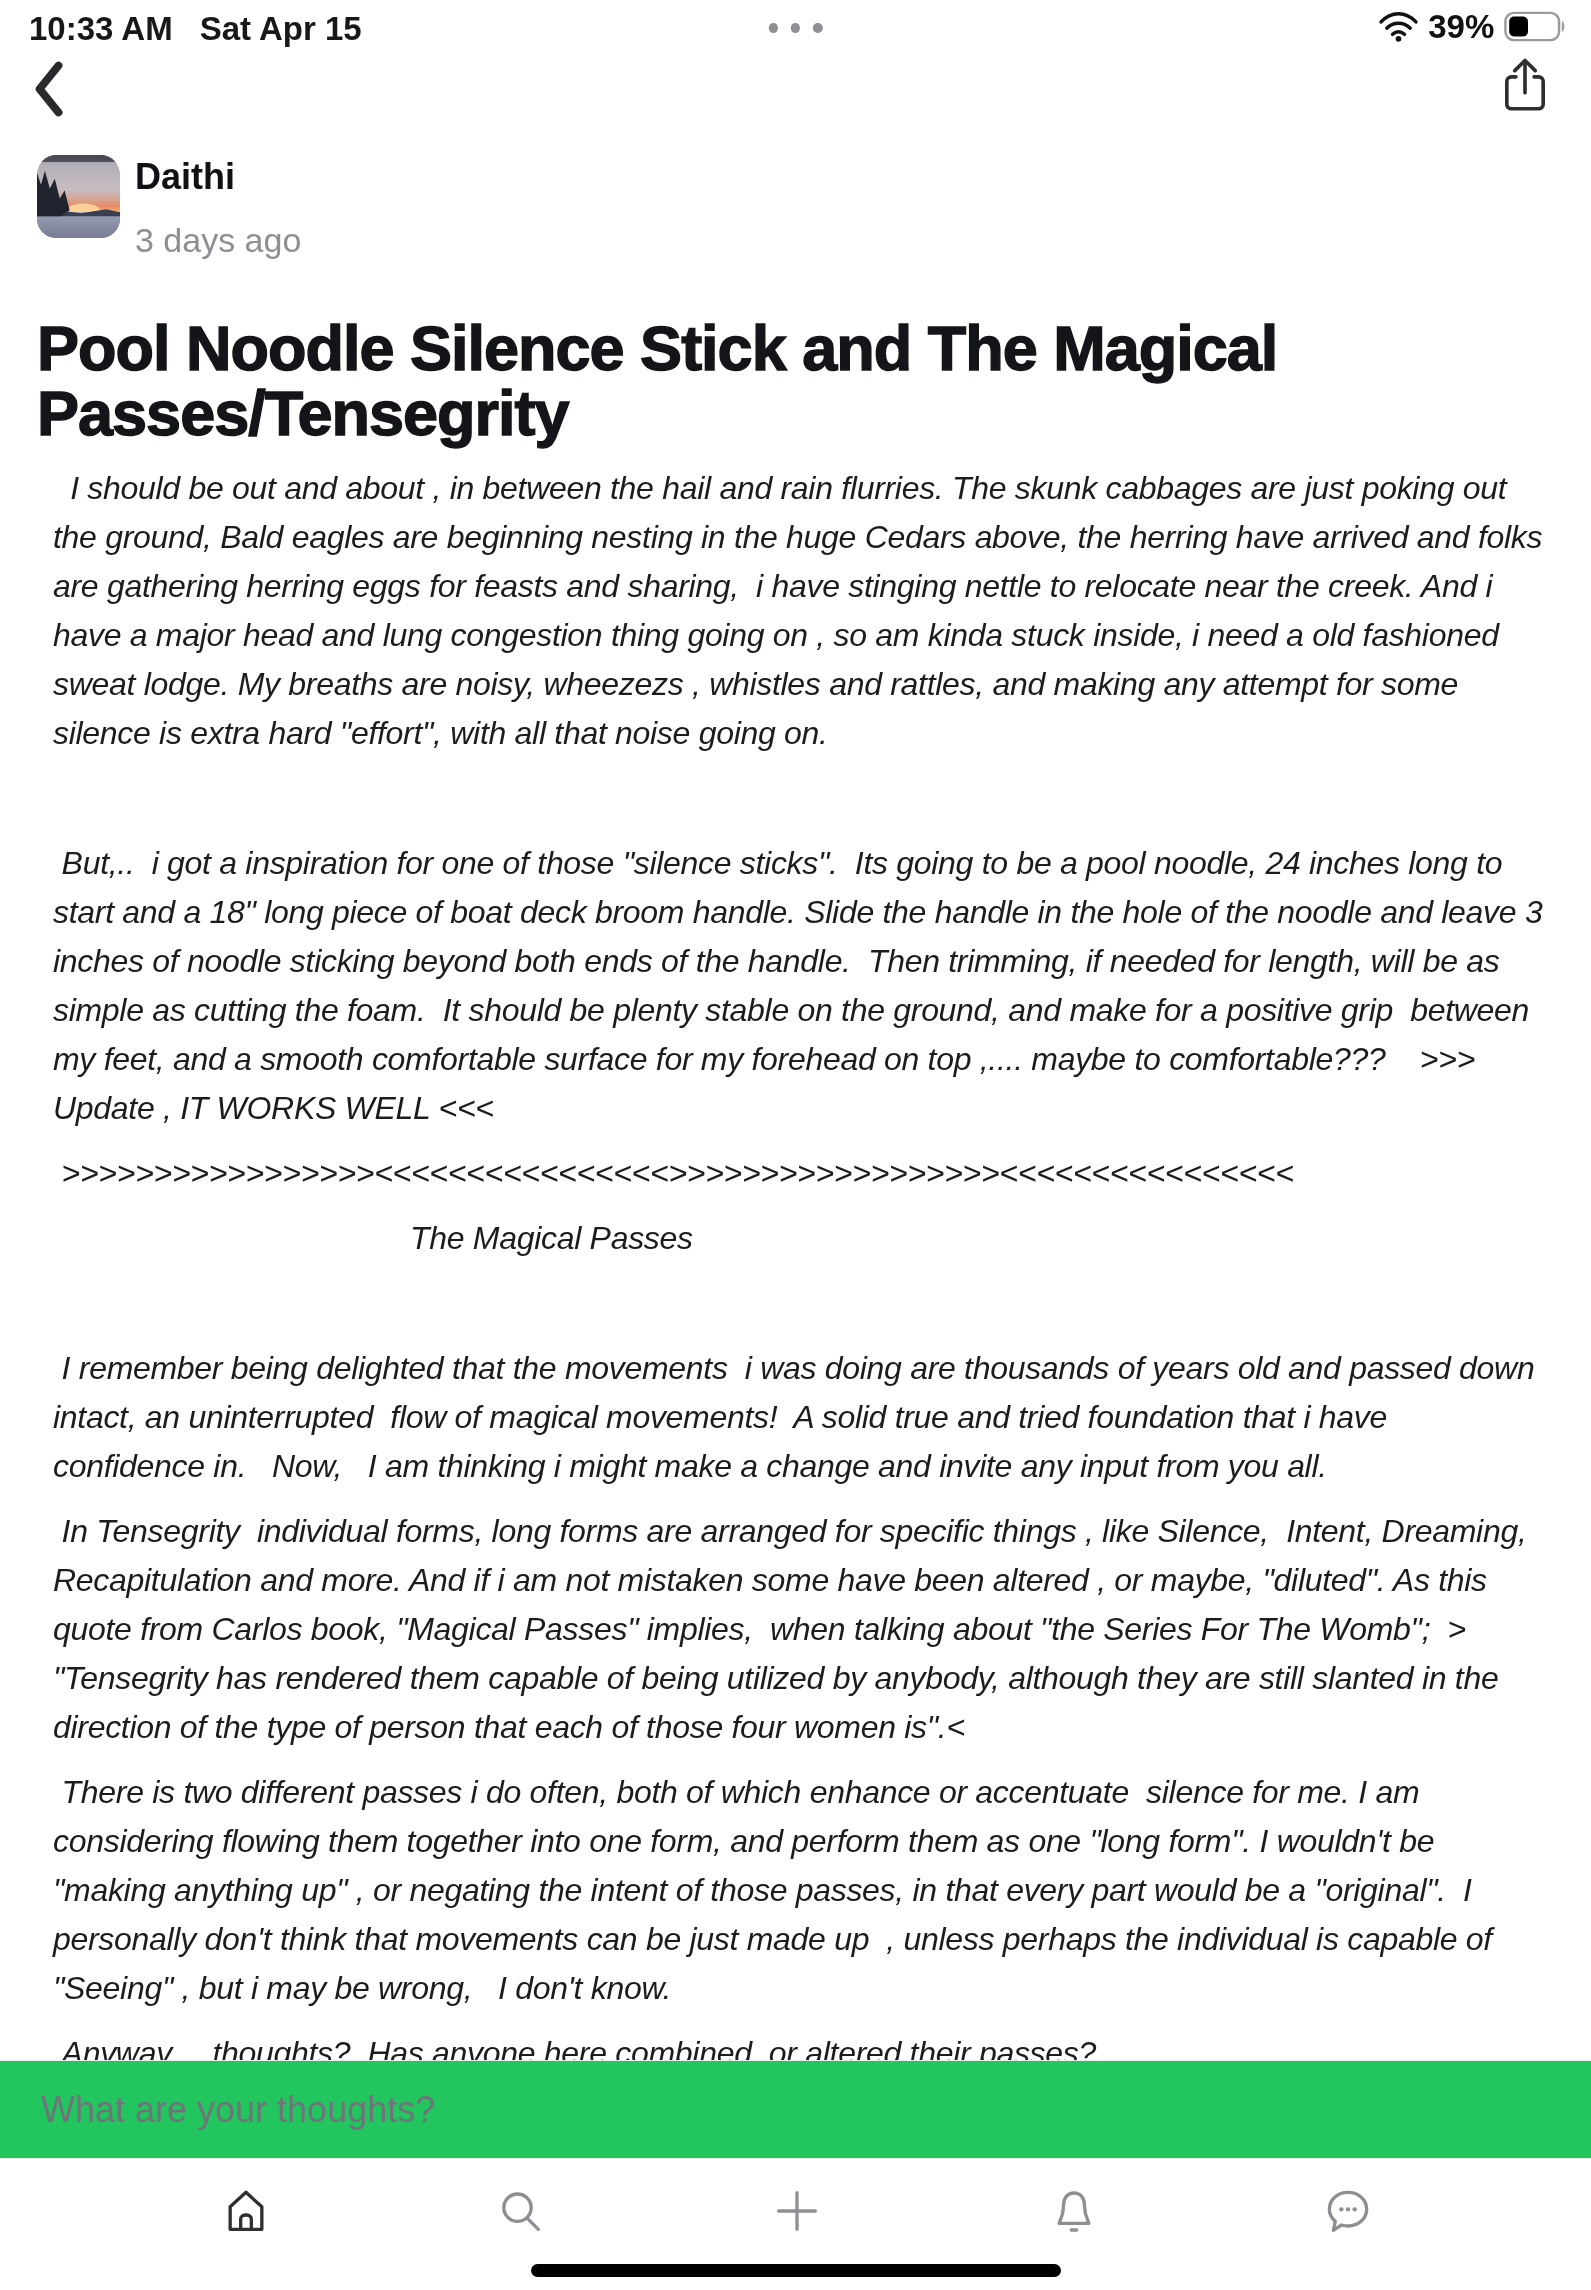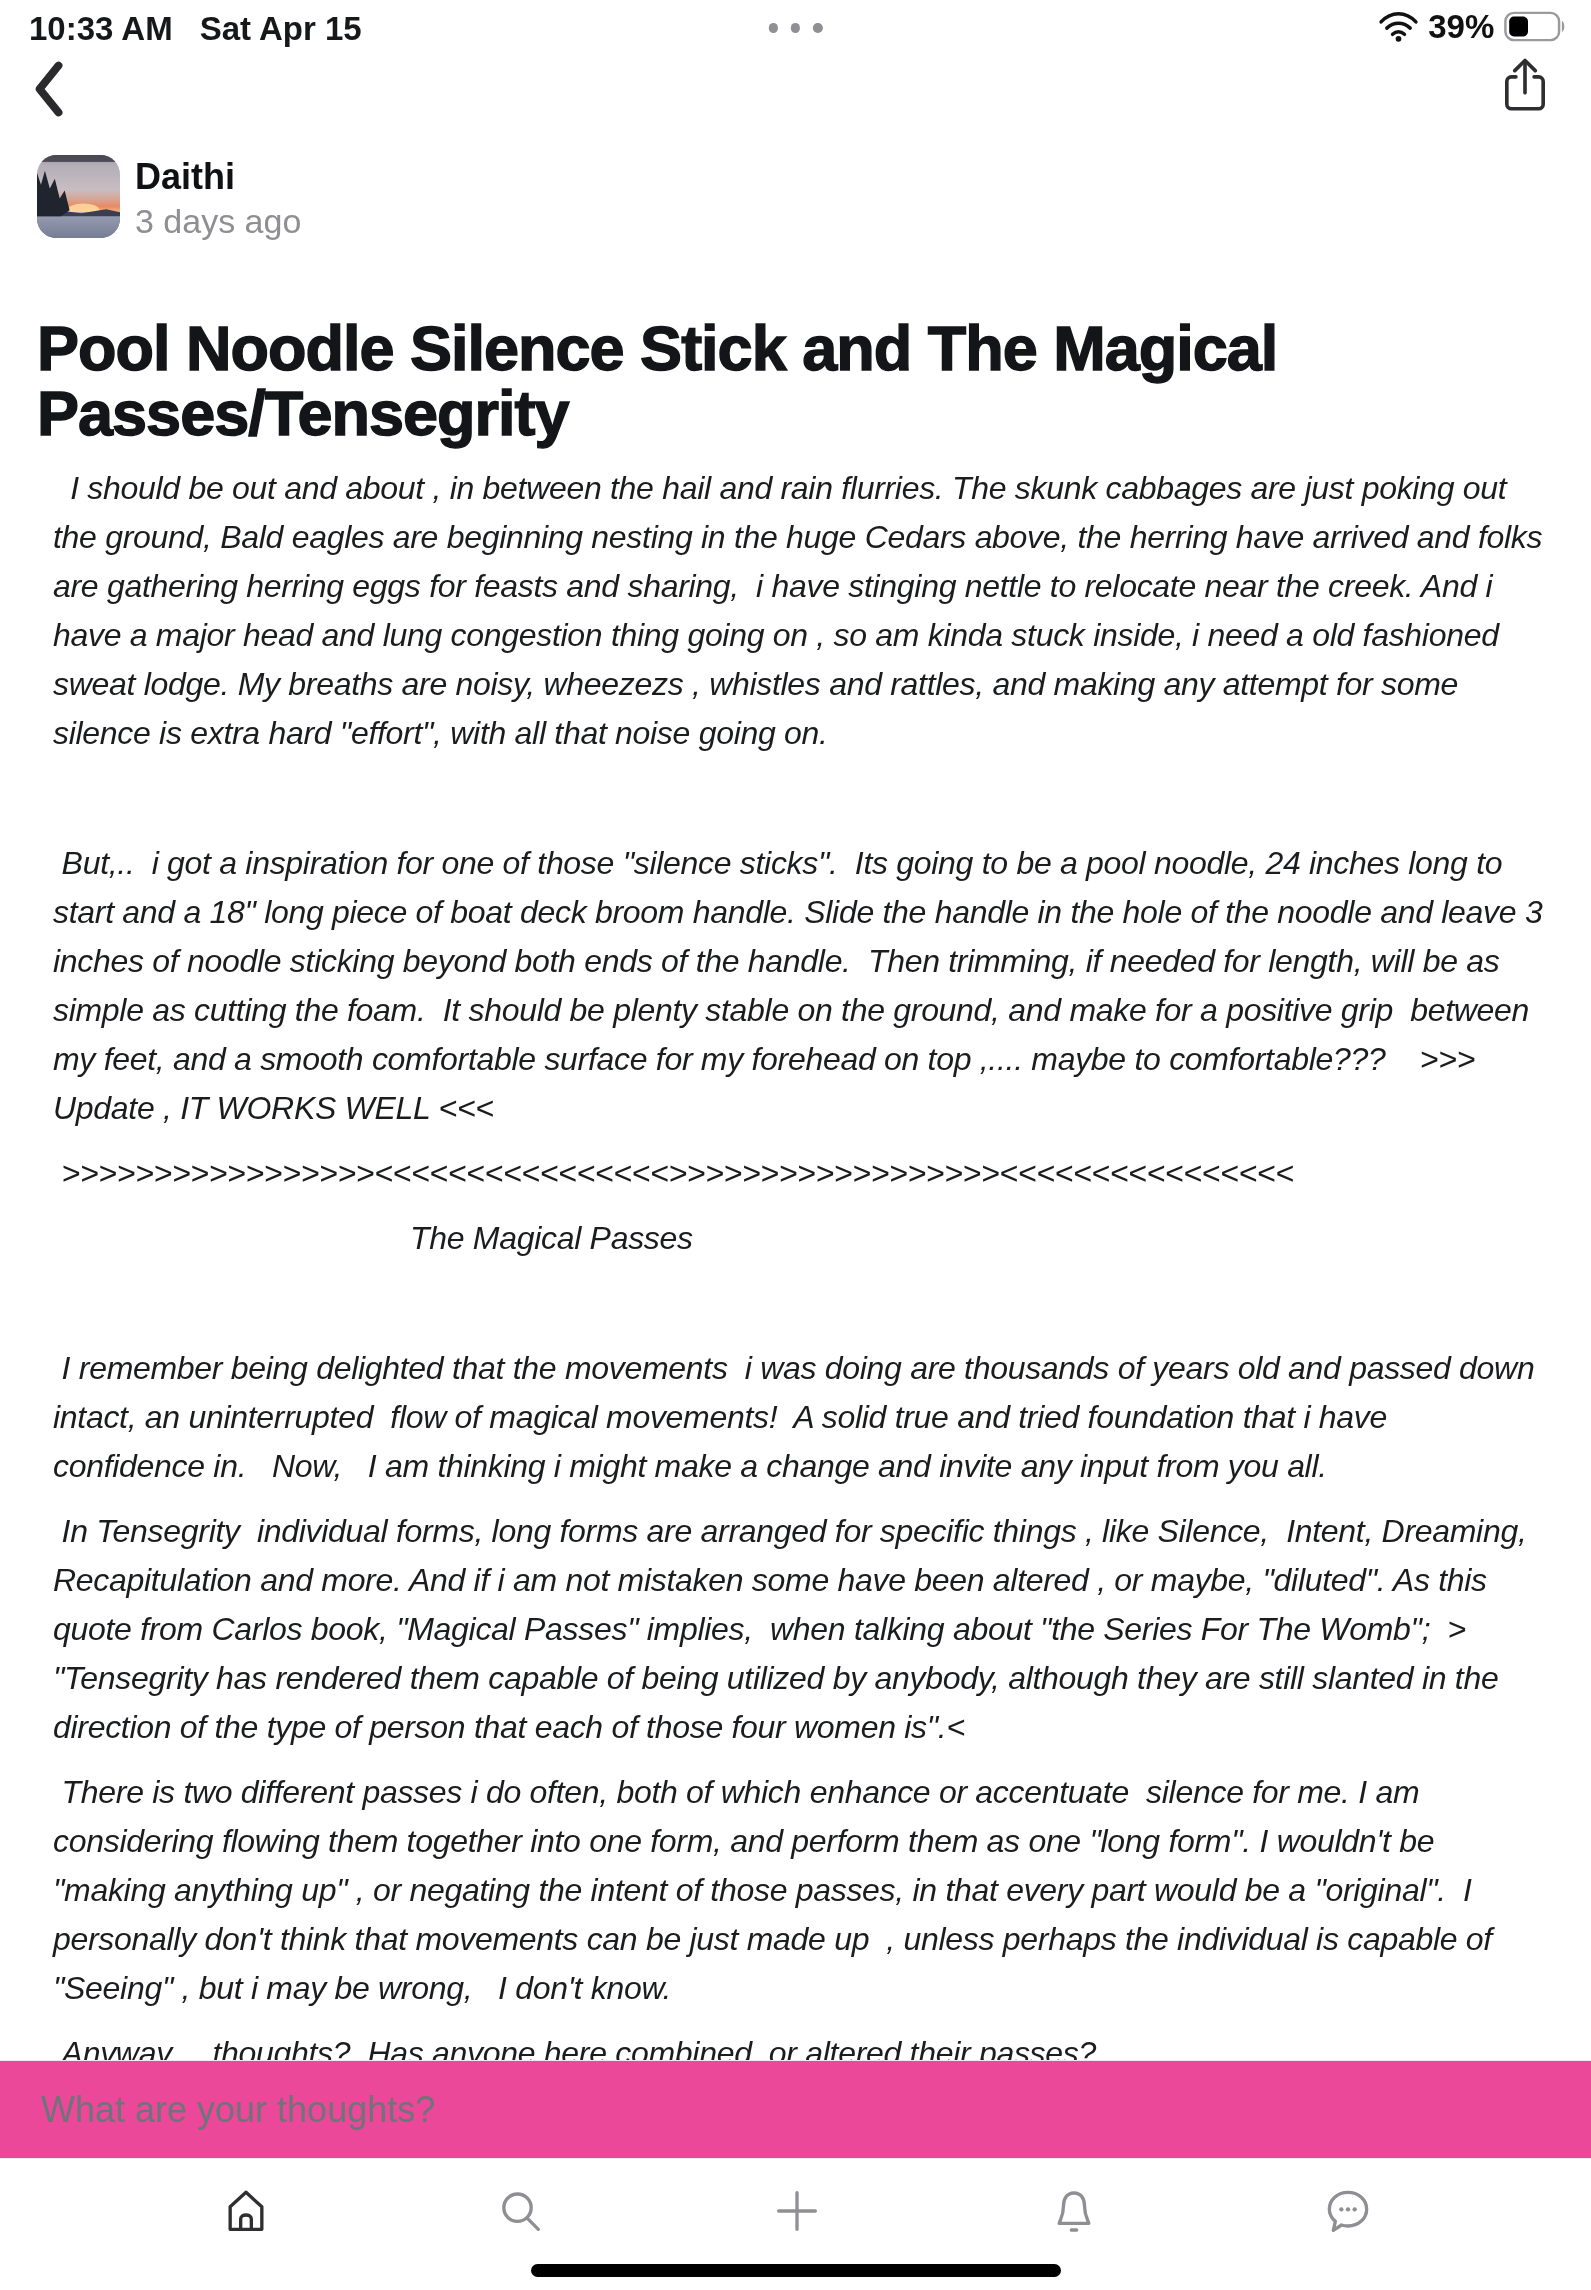--- a/index.html
+++ b/index.html
@@ -18,40 +18,40 @@
   .battery-pct{font-size:33px;font-weight:700;color:#111;}
   
   .back-button{position:absolute;left:27px;top:60px;width:43px;height:58px;cursor:pointer;}
   .share-button{position:absolute;right:41px;top:56px;width:50px;height:60px;cursor:pointer;}
   
   .post-header{position:absolute;left:37px;top:155px;display:flex;gap:15px;}
   .avatar{width:83px;height:83px;border-radius:19.4px;overflow:hidden;flex:0 0 auto;cursor:pointer;}
   .avatar svg{display:block;width:100%;height:100%;}
   .author-block{padding-top:1.9px;}
   .author-name{font-size:36px;font-weight:700;color:#101114;line-height:39px;}
-  .post-timestamp{font-size:34px;color:#8e8e93;line-height:39px;margin-top:6px;}
+  .post-timestamp{font-size:34px;color:#8e8e93;line-height:39px;margin-top:25px;}
   
   .post-title{
     position:absolute;left:37px;top:274px;width:1388px;
     font-size:63px;line-height:65px;font-weight:700;letter-spacing:-1px;
     color:#141518;-webkit-text-stroke:1.4px #141518;
   }
   
   .post-body{
     position:absolute;left:37px;top:448px;width:1522px;
     font-size:32px;line-height:49px;letter-spacing:-0.3px;color:#1b1c1e;
   }
   .para{margin:16px;white-space:pre-wrap;font-style:italic;}
   .para.blank{height:49px;}
   .para.indent{padding-left:357px;}
   
   .comment-bar{
     position:absolute;left:0;top:2060px;width:1591px;height:99px;
     border-top:1.9px solid #ececee;border-bottom:1.9px solid #ececee;
-    box-sizing:border-box;background:#ec4899;
+    box-sizing:border-box;background:#22c55e;
   }
   .comment-input{
     position:absolute;left:39px;top:50%;transform:translateY(-50%);
     width:1359px;border:none;outline:none;background:transparent;
     font-family:"Liberation Sans", sans-serif;font-size:36px;color:#1b1c1e;
   }
   .comment-input::placeholder{color:#6f737a;opacity:1;}
   
   .tab-bar{position:absolute;left:0;top:2161px;width:1591px;height:129px;background:#fff;}
   .tab-item{position:absolute;top:25px;width:50px;height:50px;cursor:pointer;}

